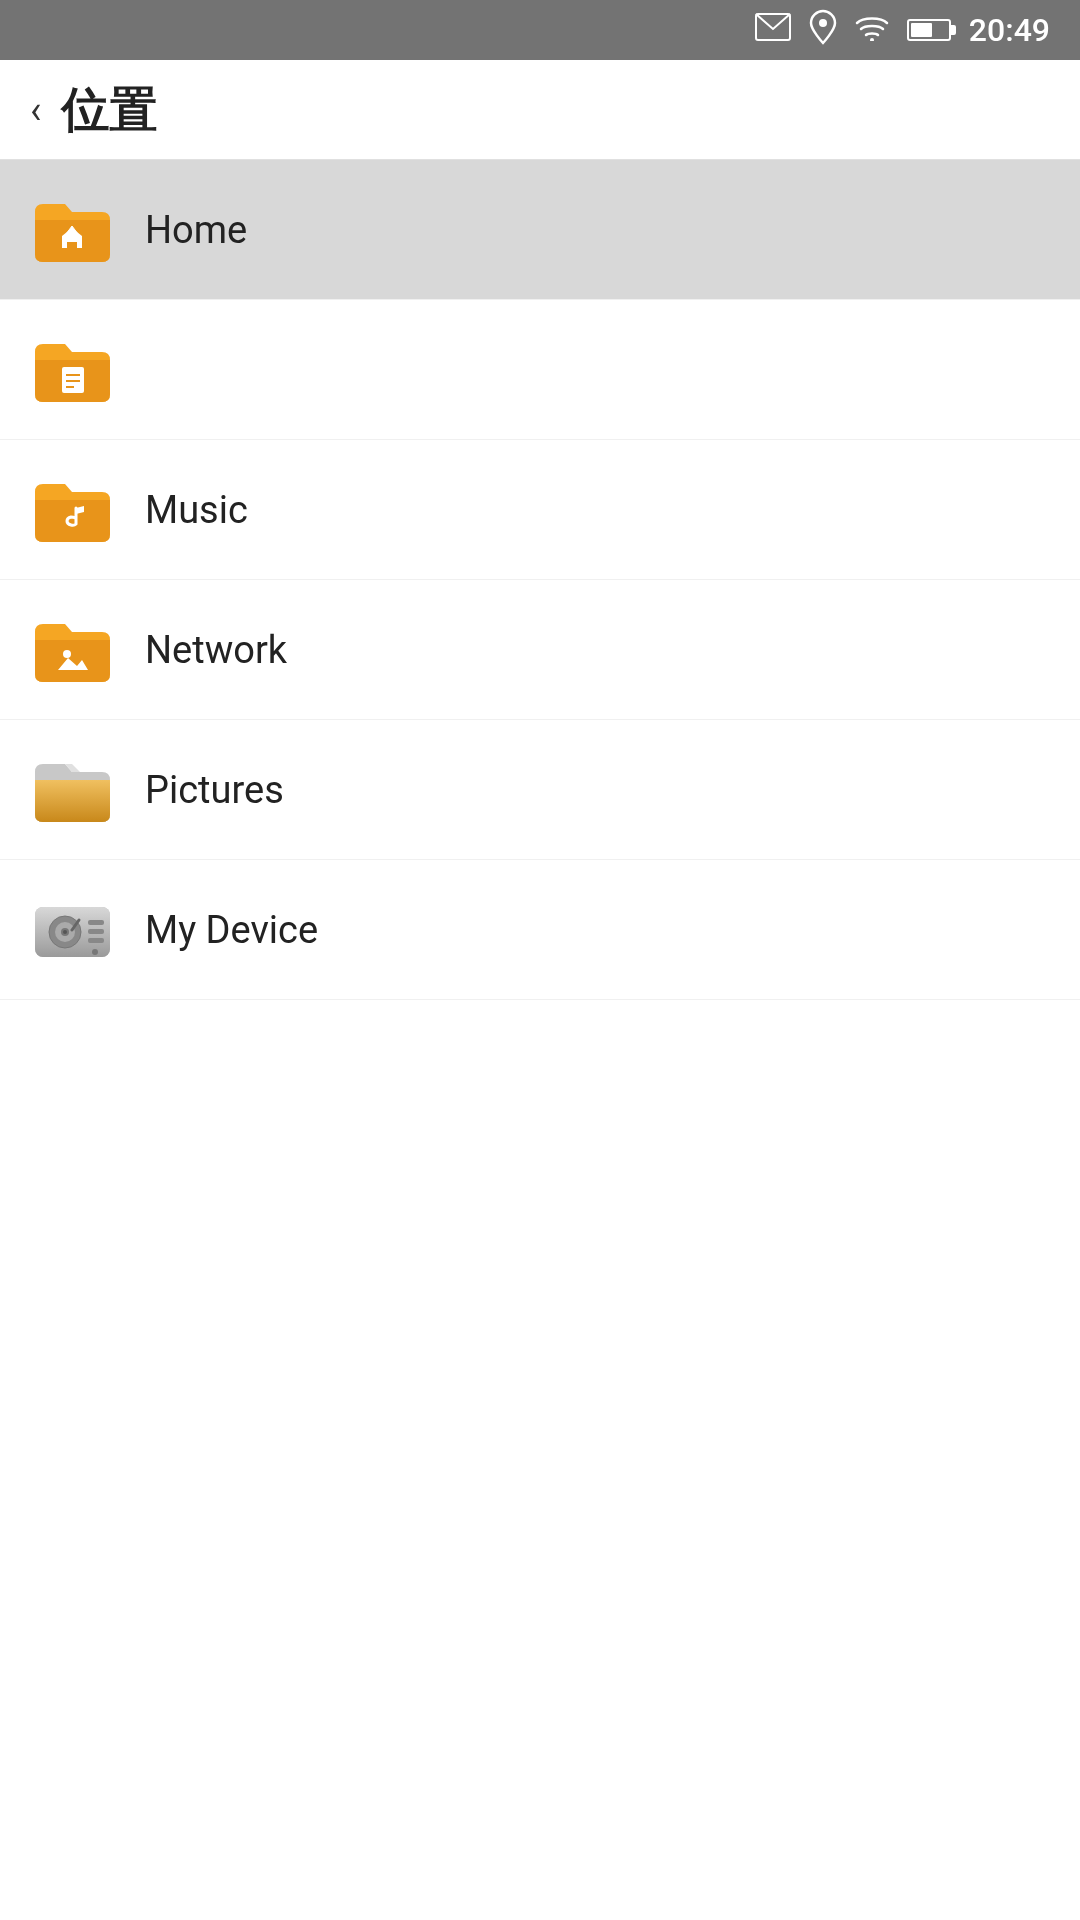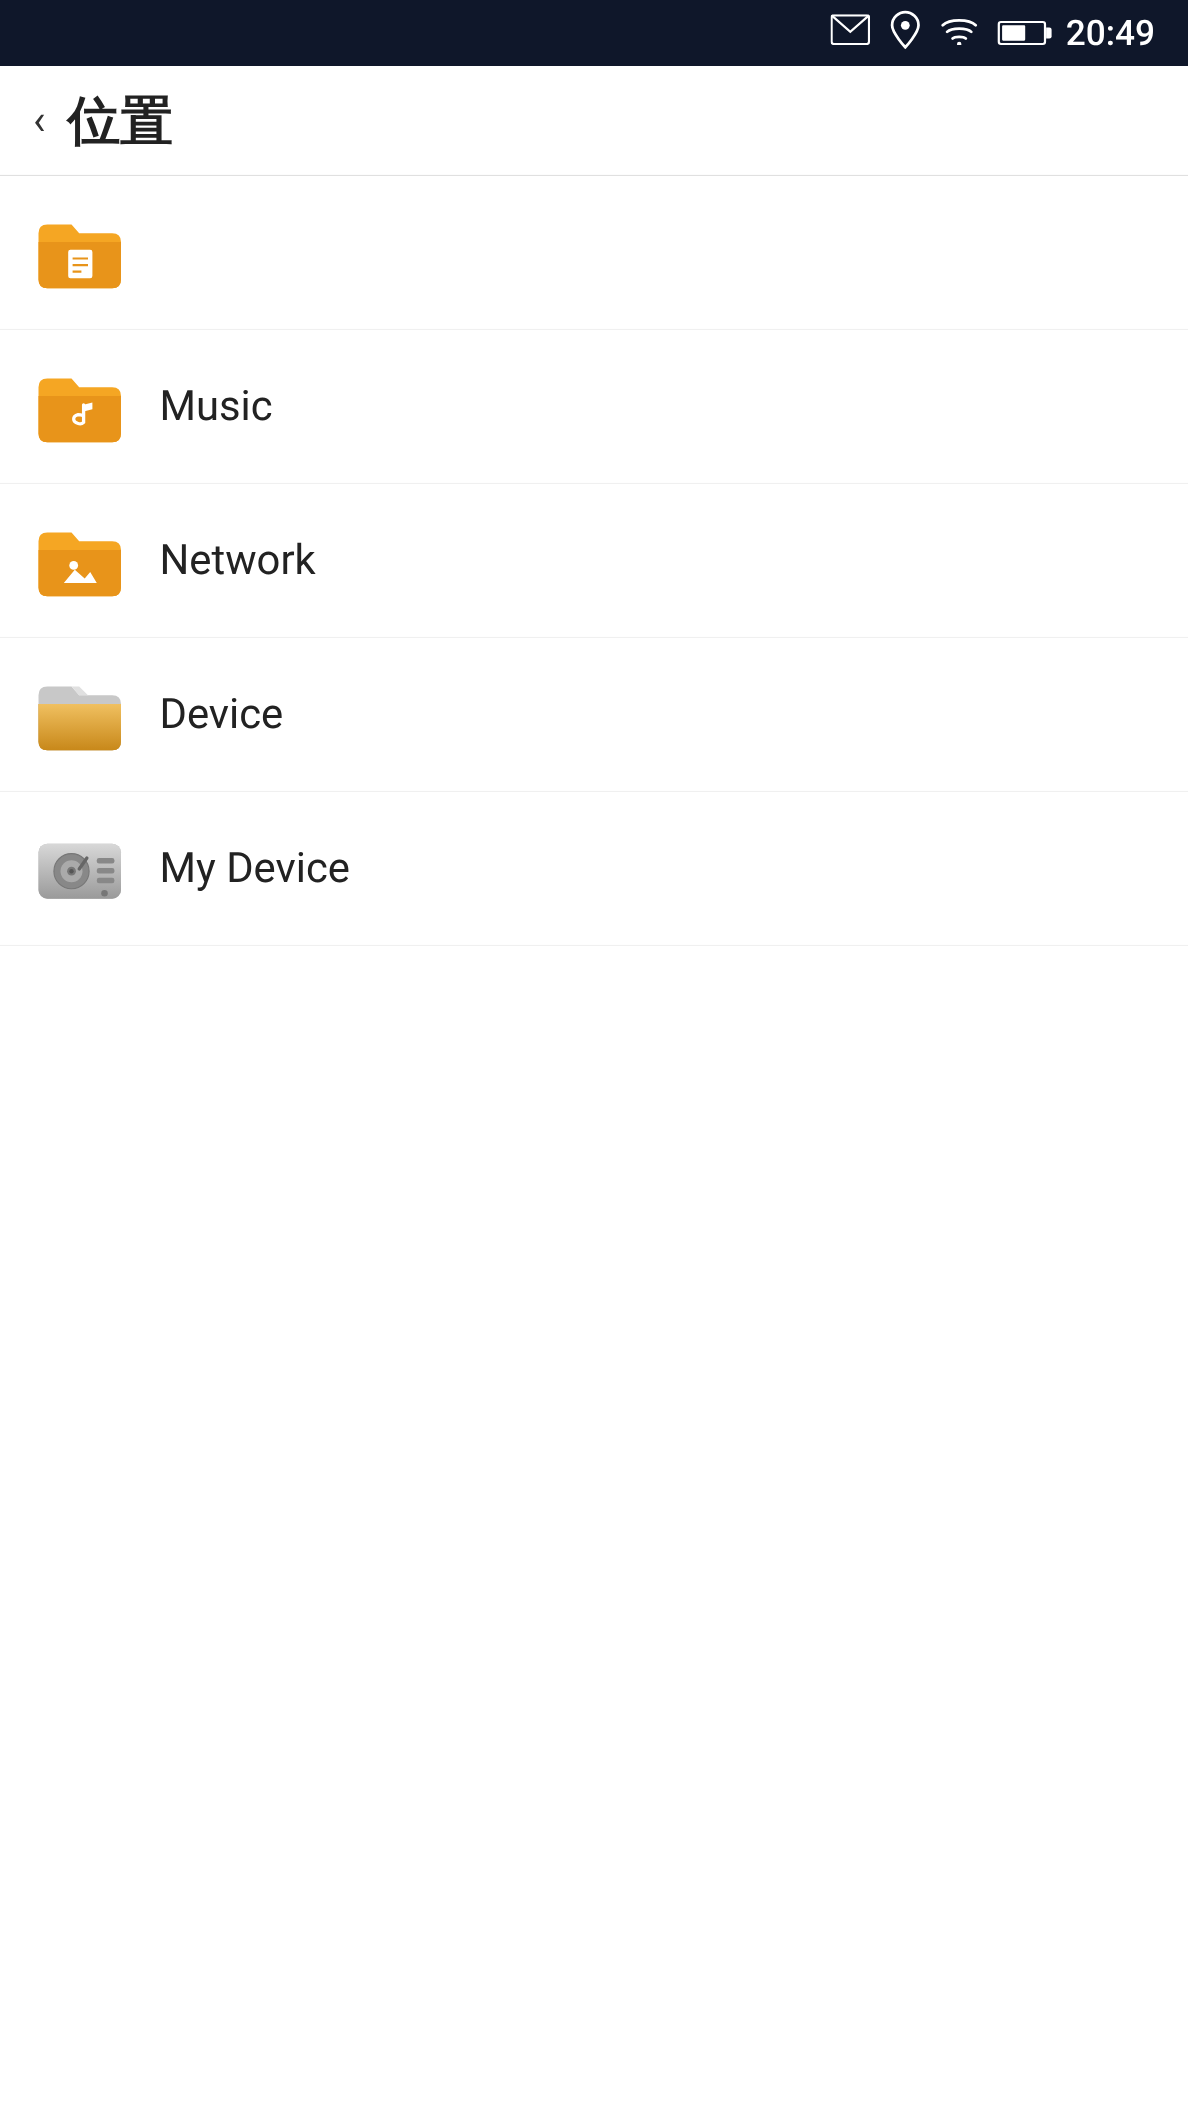--- a/index.html
+++ b/index.html
@@ -10,21 +10,21 @@
       height: 1920px;
       font-family: 'Roboto', Arial, sans-serif;
       background: #ffffff;
       overflow: hidden;
     }
 
     
     .status-bar {
       width: 100%;
       height: 60px;
-      background: #0f172a;
+      background: #737373;
       display: flex;
       align-items: center;
       justify-content: flex-end;
       padding: 0 30px;
       gap: 18px;
     }
 
     .status-icon {
       color: white;
       font-size: 28px;
@@ -186,20 +186,32 @@
   <span class="status-time">20:49</span>
 </div>
 
 <div class="header">
   <span class="back-btn">‹</span>
   <span class="page-title">位置</span>
 </div>
 
 <div class="location-list">
 
+  <div class="list-item selected">
+    <div class="item-icon">
+      <svg class="folder-orange" viewBox="0 0 85 75" fill="none">
+        <path d="M5 20 Q5 12 13 12 L35 12 L42 20 L72 20 Q80 20 80 28 L80 62 Q80 70 72 70 L13 70 Q5 70 5 62 Z" fill="#F5A623"></path>
+        <path d="M5 28 L80 28 L80 62 Q80 70 72 70 L13 70 Q5 70 5 62 Z" fill="#E8941A"></path>
+
+        <path d="M42 36 L52 44 L52 56 L47 56 L47 50 L37 50 L37 56 L32 56 L32 44 Z" fill="white"></path>
+        <path d="M36 42 L42 34 L48 42" fill="white" stroke="white" stroke-width="1"></path>
+      </svg>
+    </div>
+    <span class="item-label">Home</span>
+  </div>
 
   <div class="list-item">
     <div class="item-icon">
       <svg class="folder-orange" viewBox="0 0 85 75" fill="none">
         <path d="M5 20 Q5 12 13 12 L35 12 L42 20 L72 20 Q80 20 80 28 L80 62 Q80 70 72 70 L13 70 Q5 70 5 62 Z" fill="#F5A623"></path>
         <path d="M5 28 L80 28 L80 62 Q80 70 72 70 L13 70 Q5 70 5 62 Z" fill="#E8941A"></path>
 
         <rect x="32" y="35" width="22" height="26" rx="2" fill="white"></rect>
         <line x1="36" y1="43" x2="50" y2="43" stroke="#E8941A" stroke-width="2"></line>
         <line x1="36" y1="49" x2="50" y2="49" stroke="#E8941A" stroke-width="2"></line>
@@ -246,21 +258,21 @@
         <defs>
           <linearGradient id="netFolderGrad" x1="0" y1="0" x2="0" y2="1">
             <stop offset="0%" stop-color="#F0C060"></stop>
             <stop offset="100%" stop-color="#C8881A"></stop>
           </linearGradient>
         </defs>
         <path d="M5 28 L80 28 L80 62 Q80 70 72 70 L13 70 Q5 70 5 62 Z" fill="url(#netFolderGrad)"></path>
         <path d="M5 20 Q5 12 13 12 L35 12 L42 20 L50 20 L42 12 L13 12 Q5 12 5 20 Z" fill="#e0e0e0"></path>
       </svg>
     </div>
-    <span class="item-label">Device</span>
+    <span class="item-label">Pictures</span>
   </div>
 
   <div class="list-item">
     <div class="item-icon">
       <svg class="hdd-icon" viewBox="0 0 85 75" fill="none">
 
         <rect x="5" y="15" width="75" height="50" rx="8" fill="#c0c0c0"></rect>
         <rect x="5" y="15" width="75" height="50" rx="8" fill="url(#hddGrad)"></rect>
         <defs>
           <linearGradient id="hddGrad" x1="0" y1="0" x2="0" y2="1">

